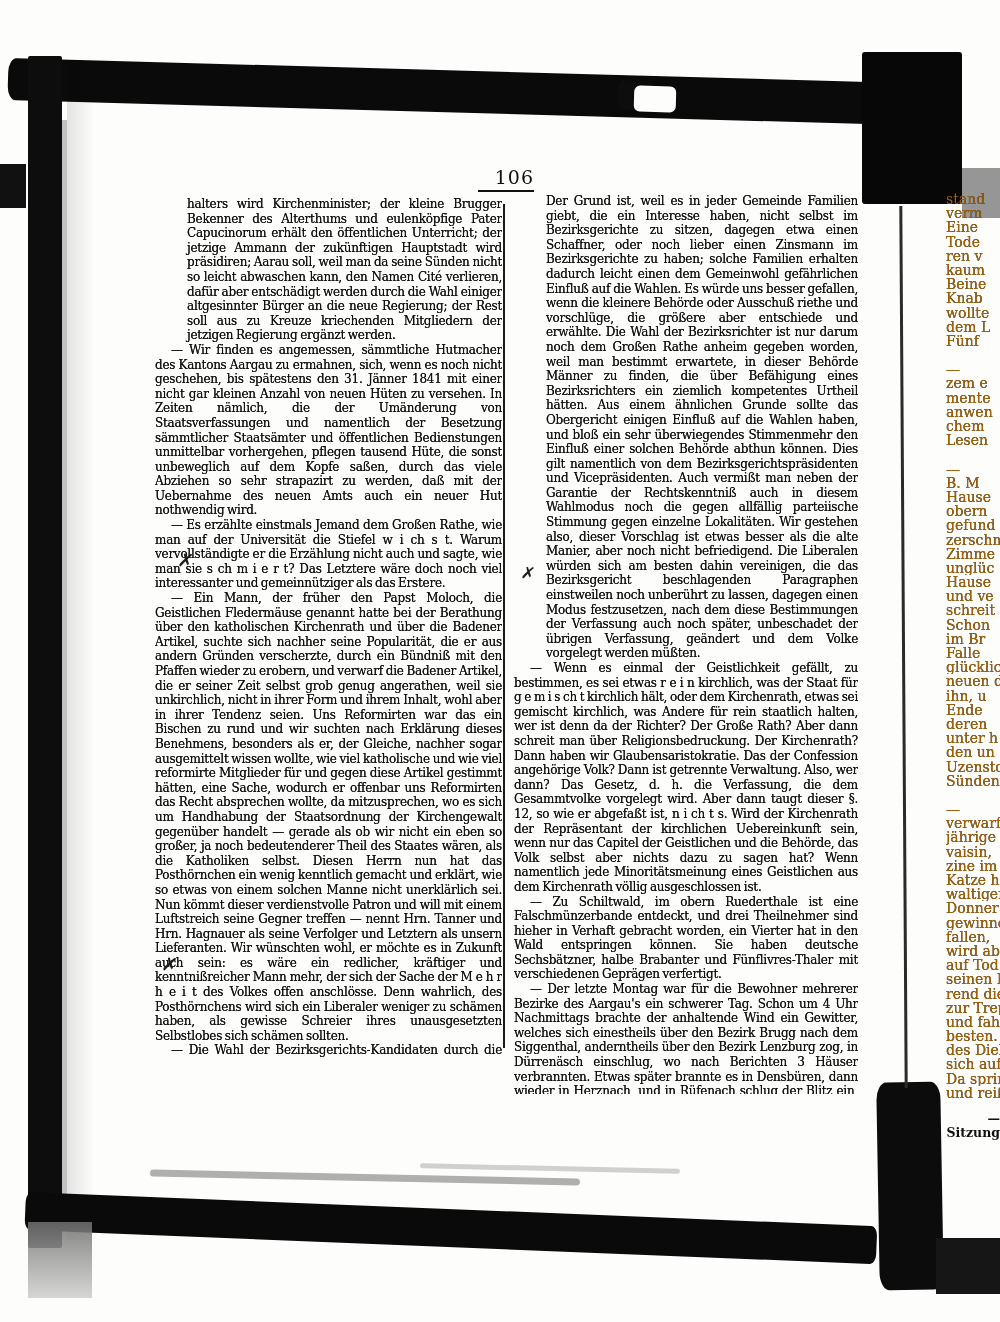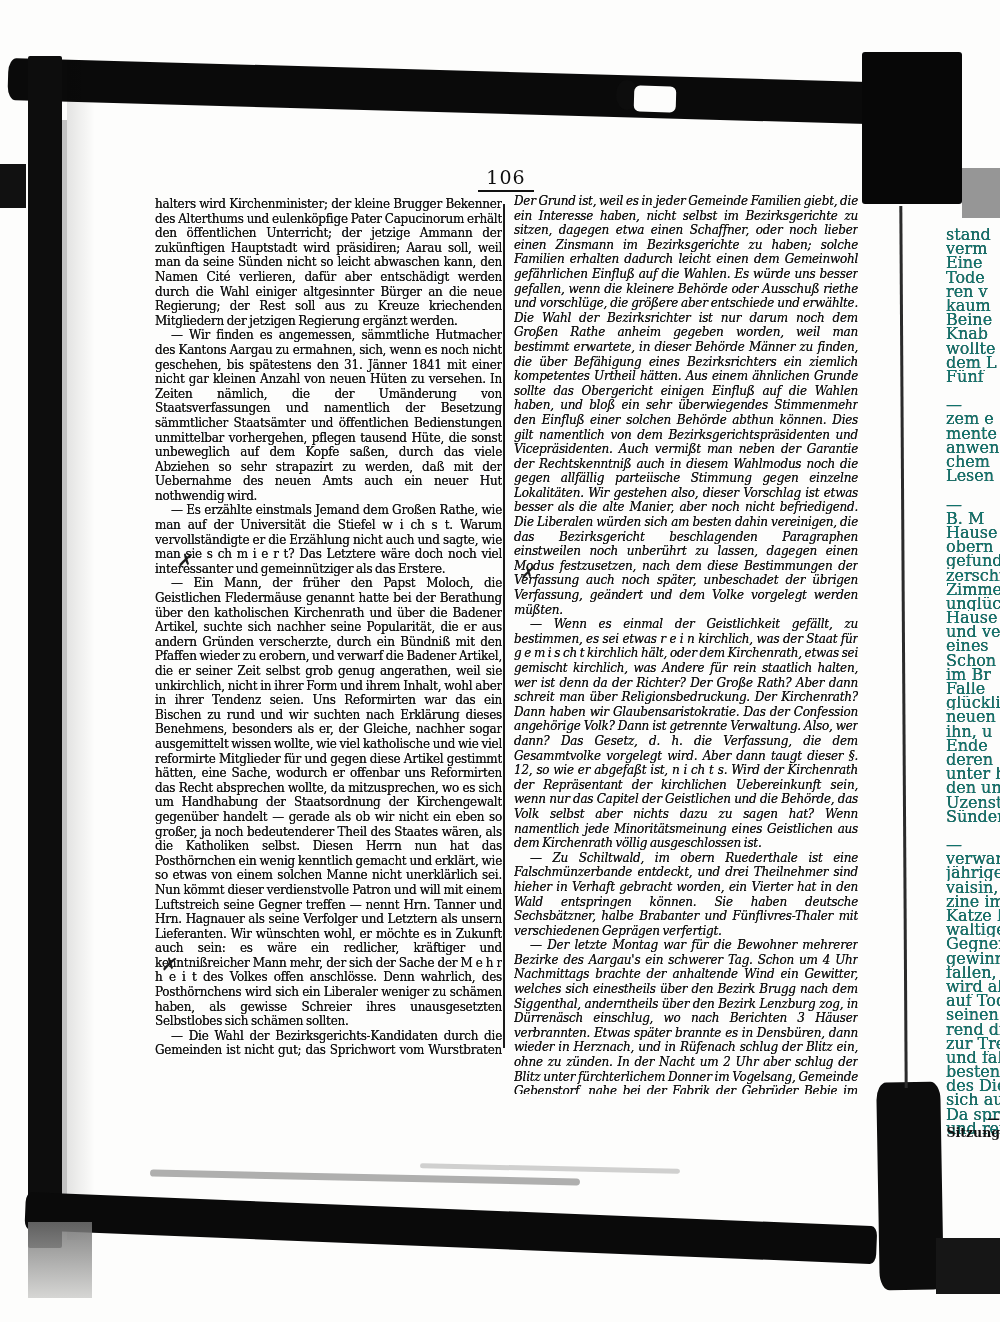--- a/index.html
+++ b/index.html
@@ -27,32 +27,32 @@
             transform:rotate(1.2deg);border-radius:3px;}
   .bl-gray{left:28px;top:1222px;width:64px;height:76px;opacity:.85;
             background:linear-gradient(180deg,#6f6f6f,#cfcfcd);}
   .br-blob{left:878px;top:1082px;width:64px;height:208px;background:#0c0c0c;
             border-radius:10px/18px;transform:rotate(-1deg);}
   .br-ext{left:936px;top:1238px;width:64px;height:56px;background:#161616;}
   .gutter-line{left:902px;top:206px;width:3px;height:882px;background:#2b2b2b;
             transform:rotate(-.35deg);}
   .col-divider{left:503px;top:204px;width:2px;height:844px;background:#1a1a1a;}
   
-  .page-num{position:absolute;left:478px;top:166px;width:56px;text-align:center;
+  .page-num{position:absolute;left:478px;top:166px;width:56px;text-align:right;
             font-size:19px;letter-spacing:1px;border-bottom:2.5px solid #111;
             padding-bottom:2px;color:#0f0f0f;}
   .col{position:absolute;text-align:justify;font-size:12px;line-height:14.6px;
        letter-spacing:-.25px;word-spacing:-.8px;color:#121212;overflow:hidden;
        text-shadow:0 0 .35px rgba(0,0,0,.85);}
   .col-left{left:155px;top:197px;width:347px;height:862px;}
-  .col-center{left:514px;top:194px;width:344px;height:900px;font-style:italic;}
+  .col-center{left:514px;top:194px;width:344px;height:900px;}
   .para{margin:0;text-indent:16px;}
-  .para:first-child{text-indent:0;}
+  .para:first-child{text-indent:0;margin-left:32px;}
   .frag{position:absolute;left:946px;top:192px;width:54px;height:912px;overflow:hidden;
-        font-size:16px;line-height:14.2px;color:#0f766e;text-shadow:0 0 .35px rgba(0,0,0,.85);margin-top:36px;}
+        font-size:14px;line-height:14.2px;color:#a16207;text-shadow:0 0 .35px rgba(0,0,0,.85);}
   .frag-line{height:14.2px;white-space:nowrap;overflow:hidden;}
   .br-note{position:absolute;left:928px;top:1112px;width:72px;text-align:right;
            font-size:12.5px;line-height:14px;font-weight:bold;color:#111;overflow:hidden;}
   .xmark{position:absolute;font-family:"DejaVu Sans",sans-serif;font-size:19px;
          color:#1c1c1c;transform:rotate(9deg);}
   .xmark-1{left:178px;top:549px;}
   .xmark-2{left:162px;top:953px;}
   .xmark-3{left:521px;top:563px;font-size:17px;}
 </style>
 </head>
@@ -118,42 +118,42 @@
       <div class="frag-line">—</div>
       <div class="frag-line">B. M</div>
       <div class="frag-line">Hause</div>
       <div class="frag-line">obern</div>
       <div class="frag-line">gefund</div>
       <div class="frag-line">zerschm</div>
       <div class="frag-line">Zimme</div>
       <div class="frag-line">unglüc</div>
       <div class="frag-line">Hause</div>
       <div class="frag-line">und ve</div>
-      <div class="frag-line">eines</div>
+      <div class="frag-line">schreit</div>
       <div class="frag-line">Schon</div>
       <div class="frag-line">im Br</div>
       <div class="frag-line">Falle</div>
       <div class="frag-line">glücklic</div>
       <div class="frag-line">neuen d</div>
       <div class="frag-line">ihn, u</div>
       <div class="frag-line">Ende</div>
       <div class="frag-line">deren</div>
       <div class="frag-line">unter h</div>
       <div class="frag-line">den un</div>
       <div class="frag-line">Uzenstor</div>
       <div class="frag-line">Sünden</div>
       <div class="frag-line">&nbsp;</div>
       <div class="frag-line">—</div>
       <div class="frag-line">verwarf</div>
       <div class="frag-line">jährige</div>
       <div class="frag-line">vaisin,</div>
       <div class="frag-line">zine im</div>
       <div class="frag-line">Katze h</div>
       <div class="frag-line">waltiger</div>
-      <div class="frag-line">Gegner</div>
+      <div class="frag-line">Donner</div>
       <div class="frag-line">gewinne</div>
       <div class="frag-line">fallen,</div>
       <div class="frag-line">wird ab</div>
       <div class="frag-line">auf Tod</div>
       <div class="frag-line">seinen H</div>
       <div class="frag-line">rend dies</div>
       <div class="frag-line">zur Trep</div>
       <div class="frag-line">und fah</div>
       <div class="frag-line">besten.</div>
       <div class="frag-line">des Dieb</div>

